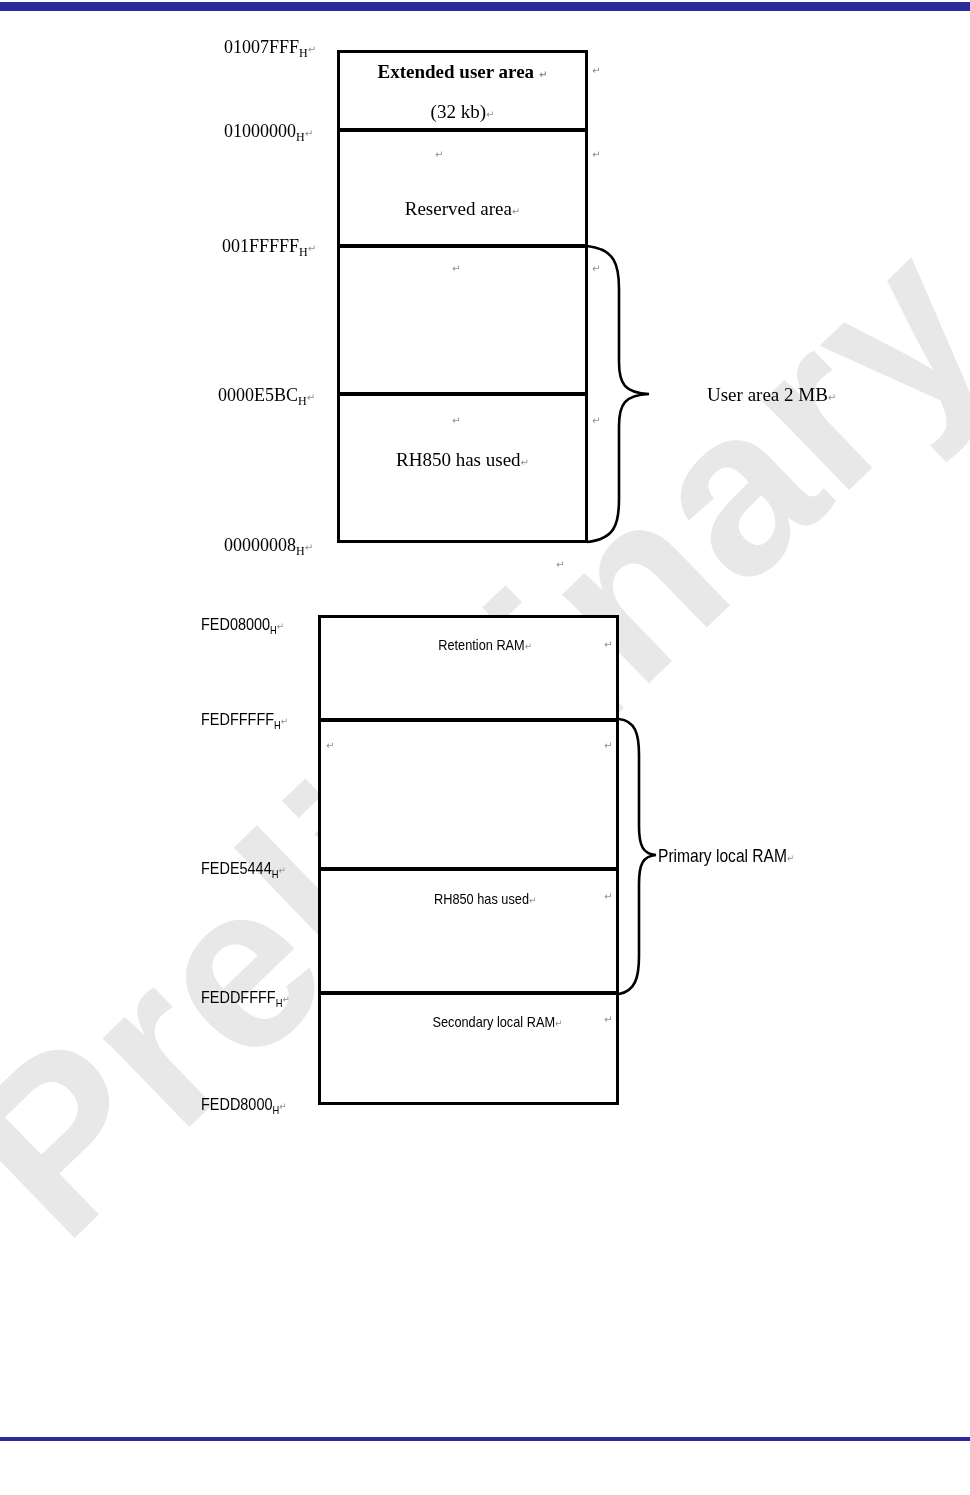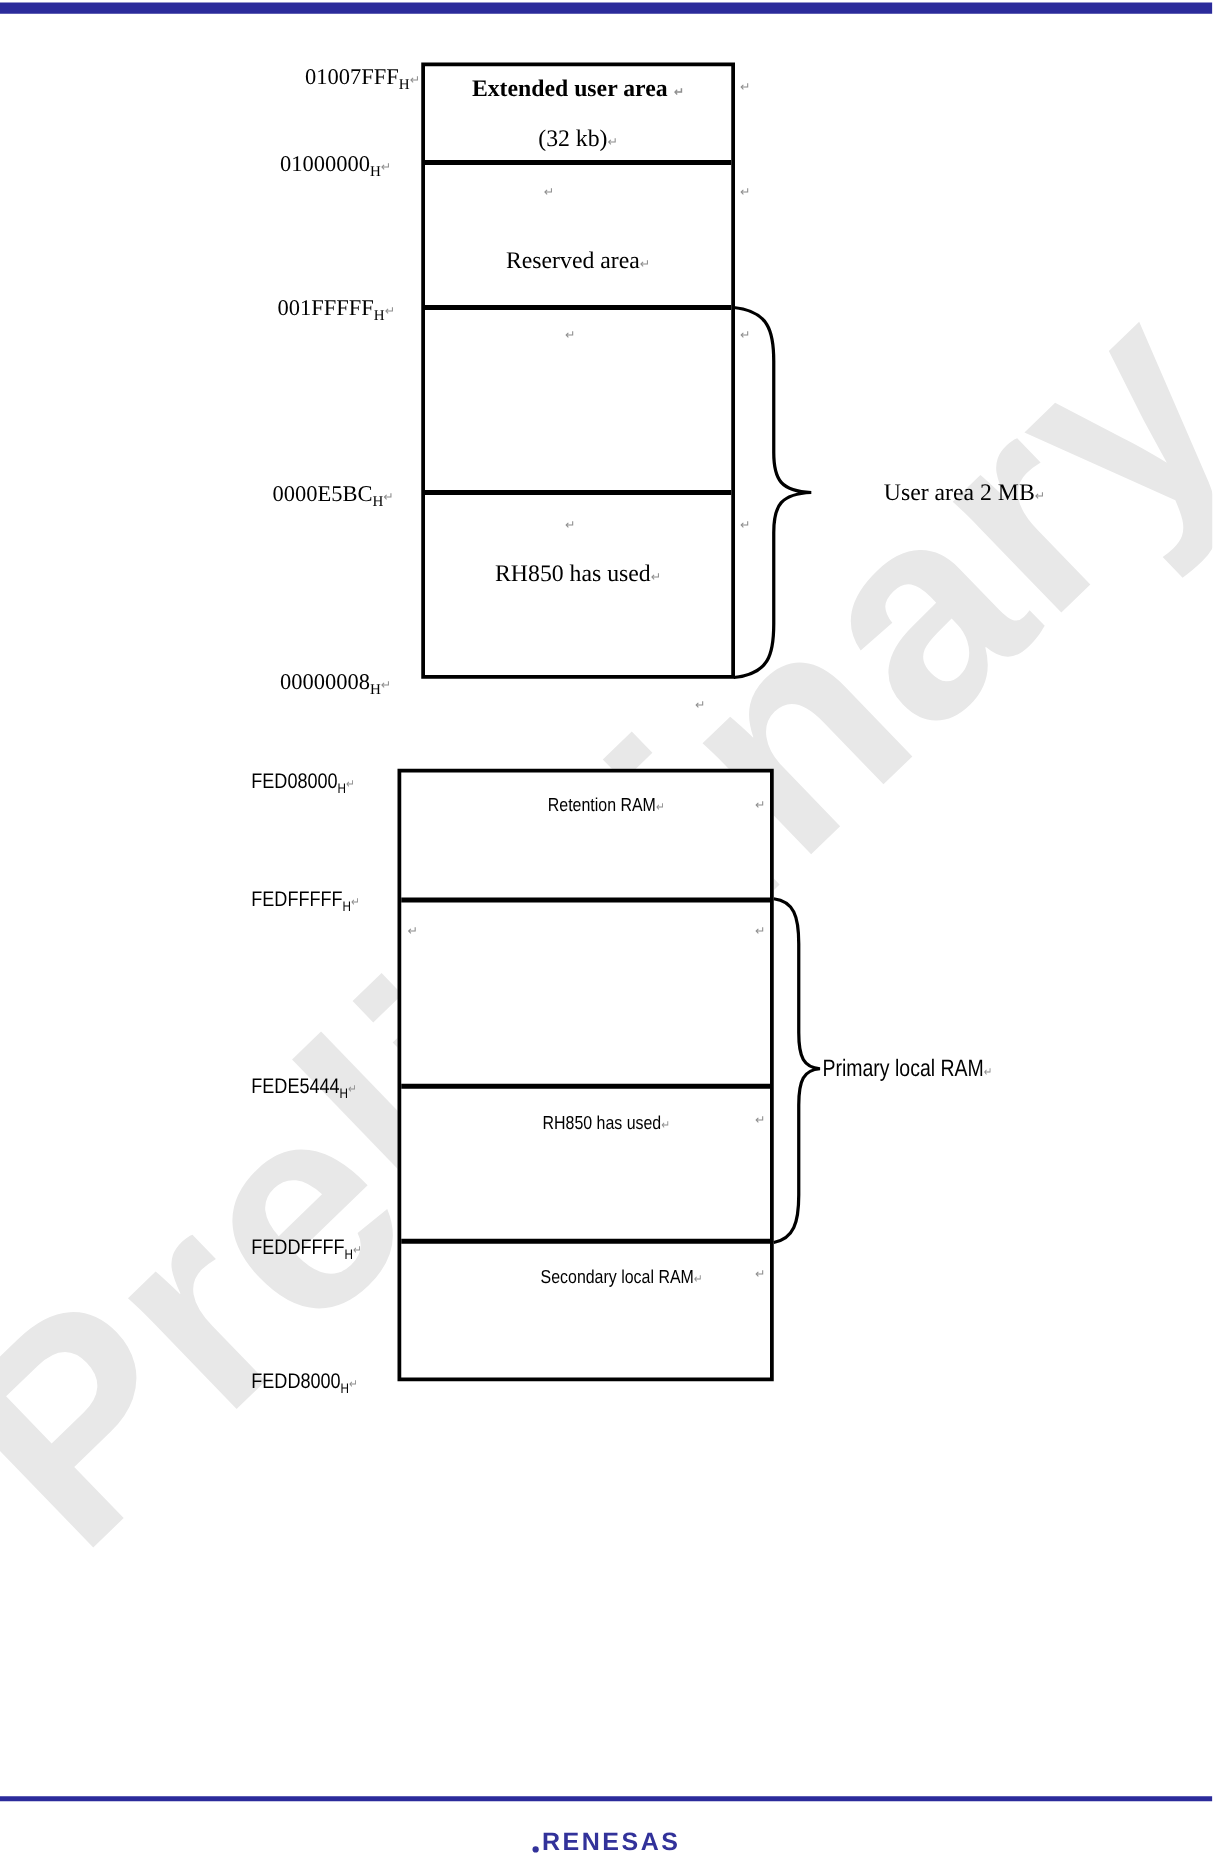--- a/index.html
+++ b/index.html
@@ -45,21 +45,21 @@
 
   <div class="topbar"></div>
 
   <div class="watermark">Preliminary</div>
 
   <div class="box" style="left:337px;top:50px;width:245px;height:487px;"></div>
   <div class="hline" style="left:340px;top:128px;width:245px;"></div>
   <div class="hline" style="left:340px;top:244px;width:245px;"></div>
   <div class="hline" style="left:340px;top:392px;width:245px;"></div>
 
-  <div class="lbl serif addr1" style="left:224px;top:52px;margin-left:20px;">
+  <div class="lbl serif addr1" style="left:224px;top:38px;">
     <span>01007FFF</span><span class="sub1">H</span><span class="rm">↵</span>
   </div>
   <div class="lbl serif addr1" style="left:224px;top:122px;">
     <span>01000000</span><span class="sub1">H</span><span class="rm">↵</span>
   </div>
   <div class="lbl serif addr1" style="left:222px;top:237px;">
     <span>001FFFFF</span><span class="sub1">H</span><span class="rm">↵</span>
   </div>
   <div class="lbl serif addr1" style="left:218px;top:386px;">
     <span>0000E5BC</span><span class="sub1">H</span><span class="rm">↵</span>
@@ -139,18 +139,14 @@
   <div class="bracewrap" style="left:617px;top:716px;">
     <svg width="42" height="281" viewBox="0 0 42 281">
       <path d="M 2 3 C 18 5 22 17 22 39 L 22 110 C 22 130 26 138 39 139 C 26 140 22 148 22 168 L 22 240 C 22 262 18 275 2 278" fill="none" stroke="#000" stroke-width="2.6"></path>
     </svg>
   </div>
   <div class="lbl sans bracelbl2" style="left:658px;top:846px;">
     <span>Primary local RAM</span><span class="rm">↵</span>
   </div>
 
   <div class="bottomline"></div>
-  <div class="logo">
-    <span class="logo-dot"></span>
-    <span class="logo-text">RENESAS</span>
-  </div>
 
 </div>
 
 </body></html>

